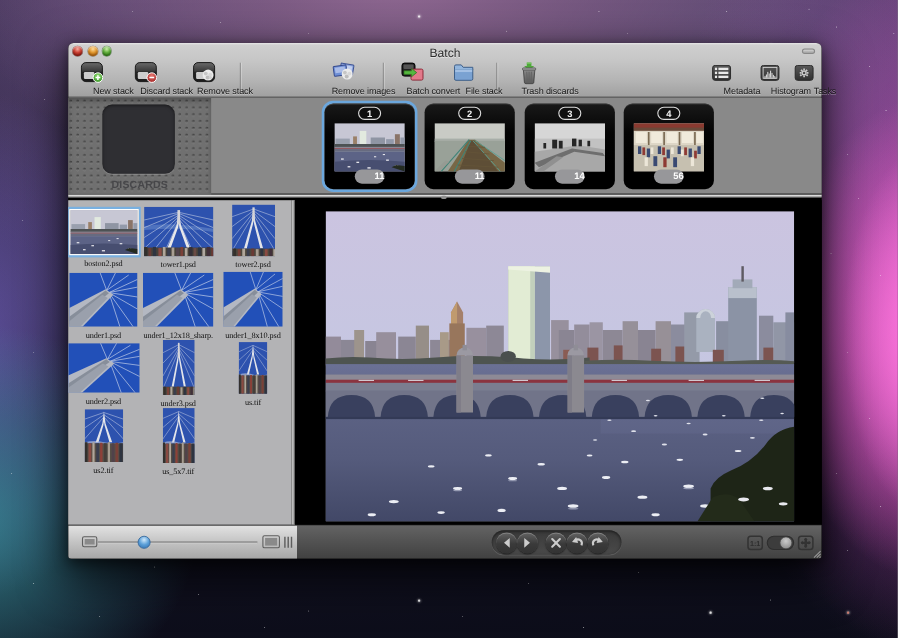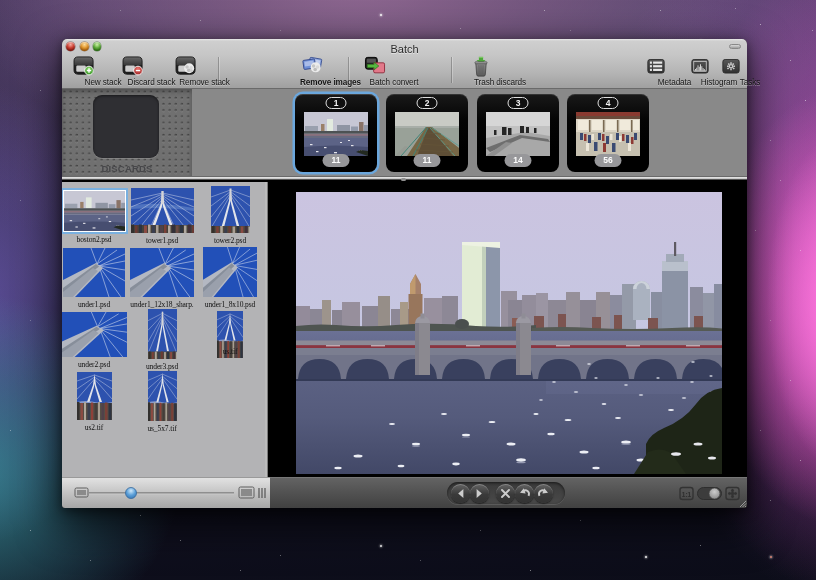--- a/index.html
+++ b/index.html
@@ -70,21 +70,21 @@
   #dlabel { position:absolute; left:0; top:73.5px; width:130px; text-align:center; font-size:9.5px; font-weight:bold; color:#47474a; letter-spacing:.2px; }
   .stack { position:absolute; top:4.5px; width:82px; height:78px; border-radius:8px;
     background:linear-gradient(#191919, #040404 34%, #000 72%); box-shadow:inset 0 1px 0 rgba(255,255,255,.12); }
   .stack.sel { box-shadow:0 0 0 2.5px #6ba7dd, inset 0 1px 0 rgba(255,255,255,.18); }
   .sbadge { position:absolute; top:3px; left:50%; transform:translateX(-50%);
     width:21px; height:12.5px; border:1.3px solid #dcdcdc; border-radius:7px; background:#101010;
     color:#f2f2f2; font-size:8.5px; line-height:10px; text-align:center; font-weight:bold; }
   .sphoto { position:absolute; top:18px; left:50%; transform:translateX(-50%); width:64px; height:44px; }
   .spill { position:absolute; bottom:4.5px; left:50%; transform:translateX(-50%);
     width:27px; height:13px; border-radius:7px; background:#97979a; color:#fdfdfd;
-    font-size:8.5px; font-weight:bold; text-align:center; line-height:13px; }
+    font-size:8.5px; font-weight:bold; text-align:right; line-height:13px; }
   
   #browser { position:absolute; left:0; top:143px; width:203px; height:295px; background:#b3b3b5; overflow:hidden;font-family:Liberation Serif, serif; }
   #splitter { position:absolute; left:203px; top:143px; width:2.5px; height:295px; background:#bcbcbc; border-right:1px solid #7a7a7a; }
   #viewer { position:absolute; left:206px; top:143px; width:479px; height:295px; background:#000; }
   #mainphoto { position:absolute; left:28px; top:10px; width:426px; height:282px; }
   .thumb { position:absolute; }
   .thumb svg { display:block; width:100%; height:100%; }
   .thumb.sel { border:1.5px solid #fff; box-shadow:0 0 0 2px #79b0e0; }
   .tlabel { position:absolute; font-size:7.5px; letter-spacing:-0.1px; color:#101010; white-space:nowrap; transform:translateX(-50%); }
   
@@ -180,21 +180,21 @@
             <rect x="3.5" y="10.5" width="10.5" height="6.8" rx="1.2" fill="#cdcdcd"></rect>
             <circle cx="15.5" cy="13.5" r="5.5" fill="#ececec"></circle>
             <circle cx="13.2" cy="12" r="1.9" fill="#c6c6c6"></circle>
             <circle cx="17.6" cy="13" r="1.9" fill="#d8d8d8"></circle>
             <circle cx="15" cy="15.8" r="2" fill="#bdbdbd"></circle>
             <circle cx="17.8" cy="16" r="1.7" fill="#cfcfcf"></circle>
           </svg>
         <div class="lbl">Remove stack</div>
       </div>
       <div class="tsep" style="left:155.5px;"></div>
-      <div class="titem" style="left:209.5px;font-weight:bold;">
+      <div class="titem" style="left:209.5px;">
         <svg width="24" height="20" viewBox="0 0 26 22">
             <g transform="rotate(10 17 8)">
               <rect x="10" y="2.5" width="13" height="10" rx="1" fill="#8ea6de" stroke="#3f5494"></rect>
               <rect x="11.5" y="4" width="10" height="5.5" fill="#c2cfee"></rect>
             </g>
             <g transform="rotate(-8 10 9)">
               <rect x="3.5" y="4" width="13" height="10" rx="1" fill="#6e8fd6" stroke="#35498c"></rect>
               <rect x="5" y="5.5" width="10" height="5.5" fill="#aabce8"></rect>
             </g>
             <circle cx="17" cy="12.5" r="5.5" fill="#ececec"></circle>
@@ -206,20 +206,28 @@
       </div>
       <div class="tsep" style="left:286.3px;"></div>
       <div class="titem" style="left:273px;">
         <svg width="22" height="20" viewBox="0 0 24 22">
             <rect x="1.5" y="1.5" width="13" height="13" rx="2.5" fill="#222" stroke="#000"></rect>
             <rect x="3" y="3" width="10" height="4.5" rx="1" fill="#555"></rect>
             <rect x="10.5" y="7.5" width="12" height="11" rx="1.5" fill="#e2798a" stroke="#8e2a3a"></rect>
             <path d="M3.5 9.2h7.5V6.8l5.2 4.2-5.2 4.2v-2.4H3.5z" fill="#55b83f" stroke="#2a6a1a" stroke-width=".7"></path>
           </svg>
         <div class="lbl">Batch convert</div>
+      </div>
+      <div class="titem" style="left:319px;">
+        <svg width="21" height="20" viewBox="0 0 24 22">
+            <path d="M2.5 7.5 L2.5 17.5 Q2.5 19 4 19 L20 19 Q21.5 19 21.5 17.5 L21.5 7.5 Z" fill="#7aa2d2" stroke="#3a5c86"></path>
+            <path d="M2.5 8 L2.5 4.5 Q2.5 3 4 3 L9.5 3 L11.5 5.5 L21.5 5.5 L21.5 8" fill="#93b6dd" stroke="#3a5c86"></path>
+            <rect x="3.2" y="8.2" width="17.6" height="2.2" fill="#a3c0e4"></rect>
+          </svg>
+        <div class="lbl">File stack</div>
       </div>
       <div class="tsep" style="left:389px;"></div>
       <div class="titem" style="left:379px;">
         <svg width="20" height="21" viewBox="0 0 22 24">
             <rect x="8.6" y="1" width="4.8" height="4" fill="#4ea83a"></rect>
             <path d="M11 9.8 L5.8 4.6 l10.4 0 z" fill="#4ea83a"></path>
             <rect x="8.6" y="1" width="4.8" height="1.2" fill="#7ecc66"></rect>
             <path d="M5 8 L17 8 L15.9 21.5 Q15.7 23 14.2 23 L7.8 23 Q6.3 23 6.1 21.5 Z" fill="url(#gtrash)" stroke="#3a3a3a" stroke-width=".8"></path>
             <rect x="4" y="6.5" width="14" height="2.4" rx="1.2" fill="#9a9a9a" stroke="#4a4a4a" stroke-width=".7"></rect>
             <path d="M8.6 10.5 L9 20.5 M11 10.5 L11 20.5 M13.4 10.5 L13 20.5" stroke="#5e5e5e" stroke-width=".9"></path>
@@ -354,21 +362,21 @@
           <svg width="29" height="50" preserveAspectRatio="none" viewBox="0 0 38 47">
             <use href="#ph-tower2"></use>
           </svg>
         </div>
         <div class="tlabel" style="left:100px;top:180px;">under3.psd</div>
         <div class="thumb" style="left:155px;top:129px;width:26px;height:47px;">
           <svg width="26" height="47" preserveAspectRatio="none" viewBox="0 0 35 48">
             <use href="#ph-us"></use>
           </svg>
         </div>
-        <div class="tlabel" style="left:168px;top:165px;">us.tif</div>
+        <div class="tlabel" style="left:168px;top:179px;">us.tif</div>
         <div class="thumb" style="left:14.5px;top:190px;width:35px;height:48px;">
           <svg width="35" height="48" preserveAspectRatio="none" viewBox="0 0 35 48">
             <use href="#ph-us"></use>
           </svg>
         </div>
         <div class="tlabel" style="left:32px;top:241px;">us2.tif</div>
         <div class="thumb" style="left:85.5px;top:189px;width:29px;height:50px;">
           <svg width="29" height="50" preserveAspectRatio="none" viewBox="0 0 35 48">
             <use href="#ph-us"></use>
           </svg>

